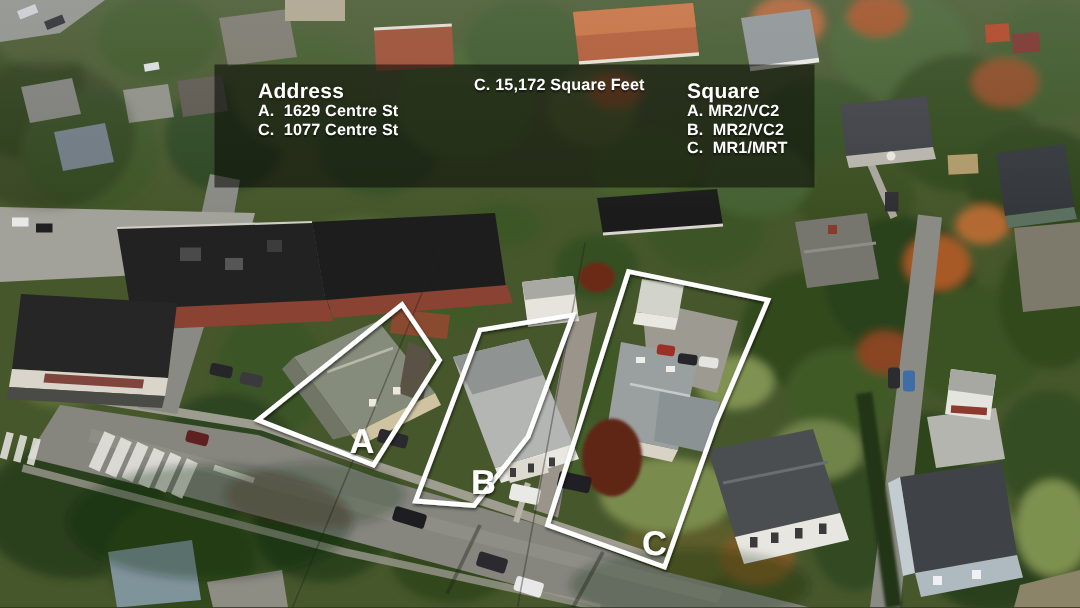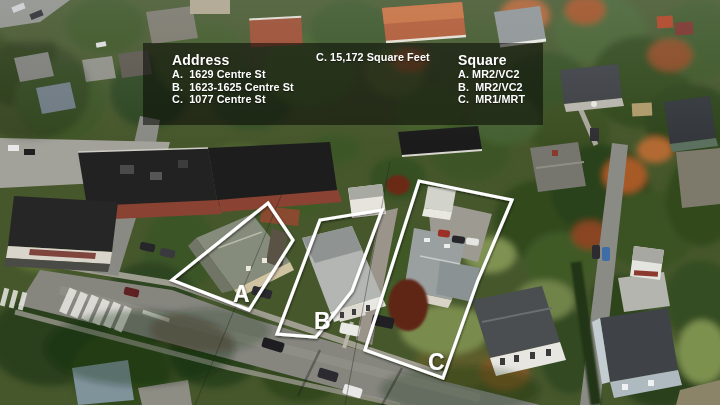--- a/index.html
+++ b/index.html
@@ -297,21 +297,20 @@
     <text class="lot-label" x="233" y="302">A</text>
     <text class="lot-label" x="314" y="329">B</text>
     <text class="lot-label" x="428" y="370">C</text>
   </g>
 </svg>
 
 <div class="info-panel">
   <div class="col col-0">
     <div class="heading">Address</div>
     <div class="item">A.  1629 Centre St</div>
-    <div class="item">B.  1623-1625 Centre St</div>
     <div class="item">C.  1077 Centre St</div>
   </div>
   <div class="col col-1">
     <div class="item">C. 15,172 Square Feet</div>
   </div>
   <div class="col col-2">
     <div class="heading">Square</div>
     <div class="item">A. MR2/VC2</div>
     <div class="item">B.  MR2/VC2</div>
     <div class="item">C.  MR1/MRT</div>

